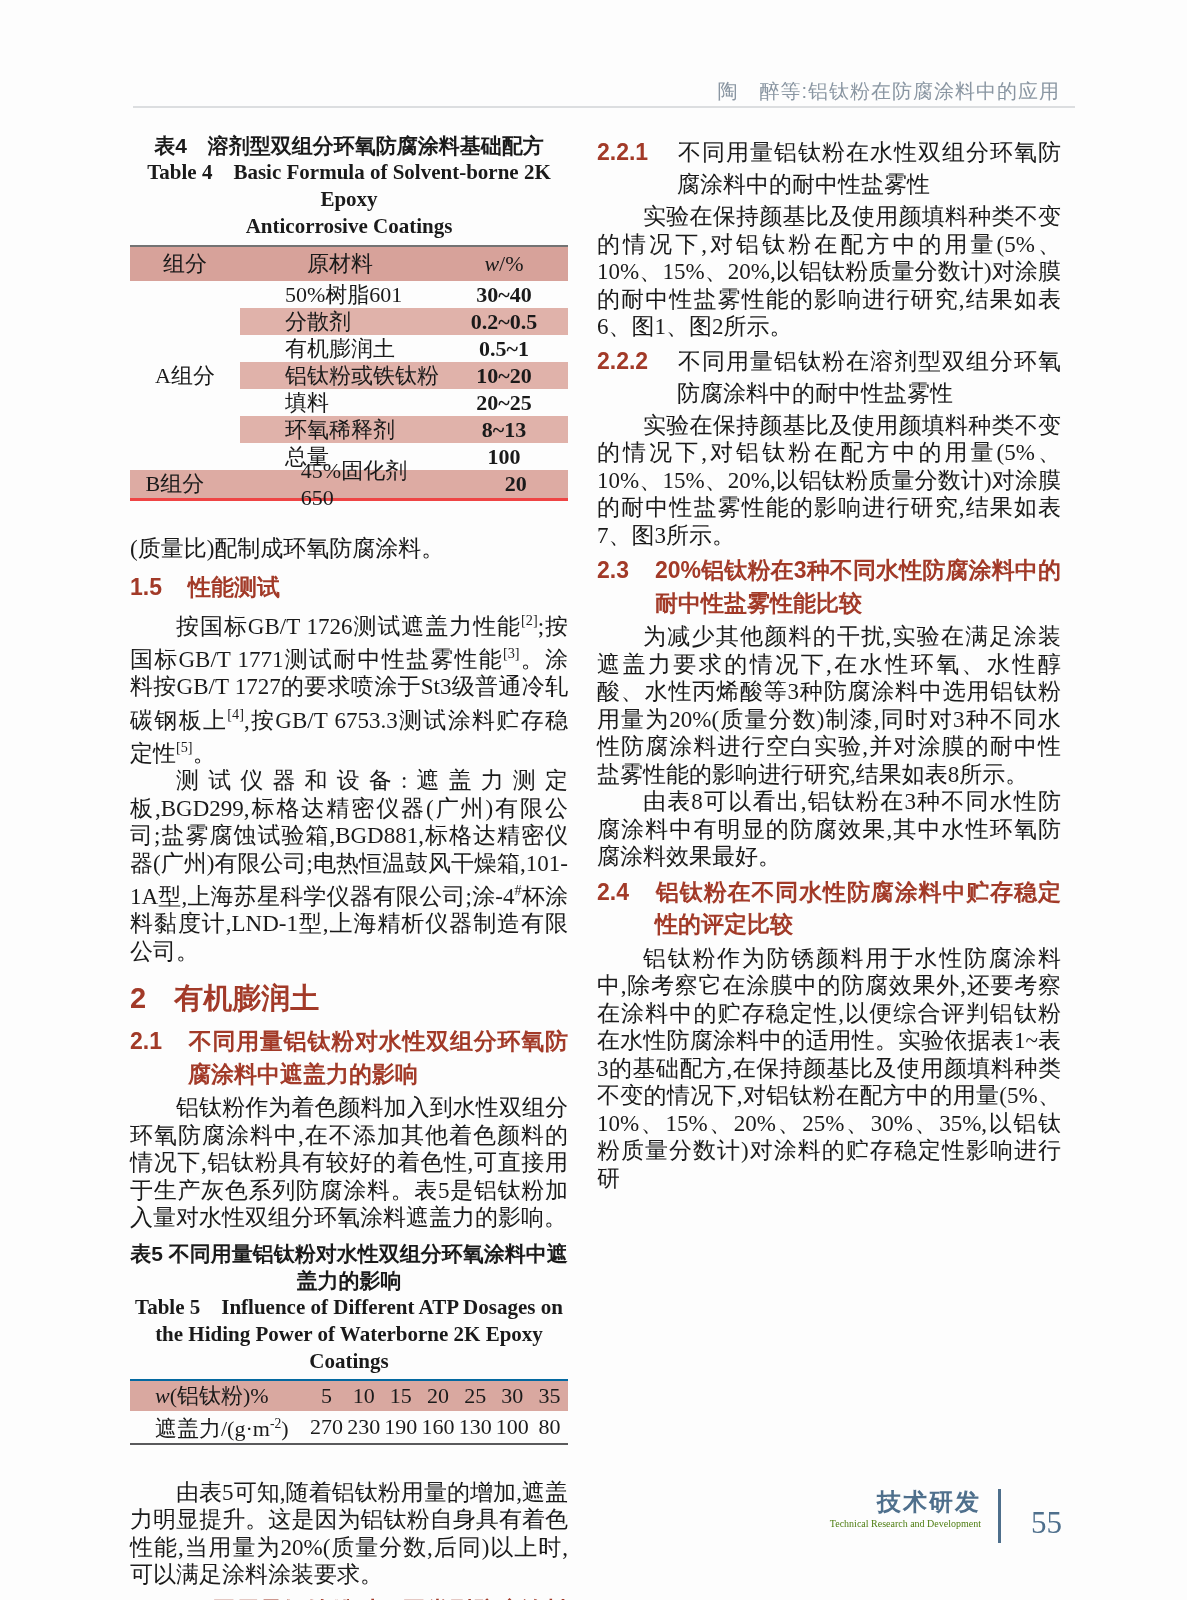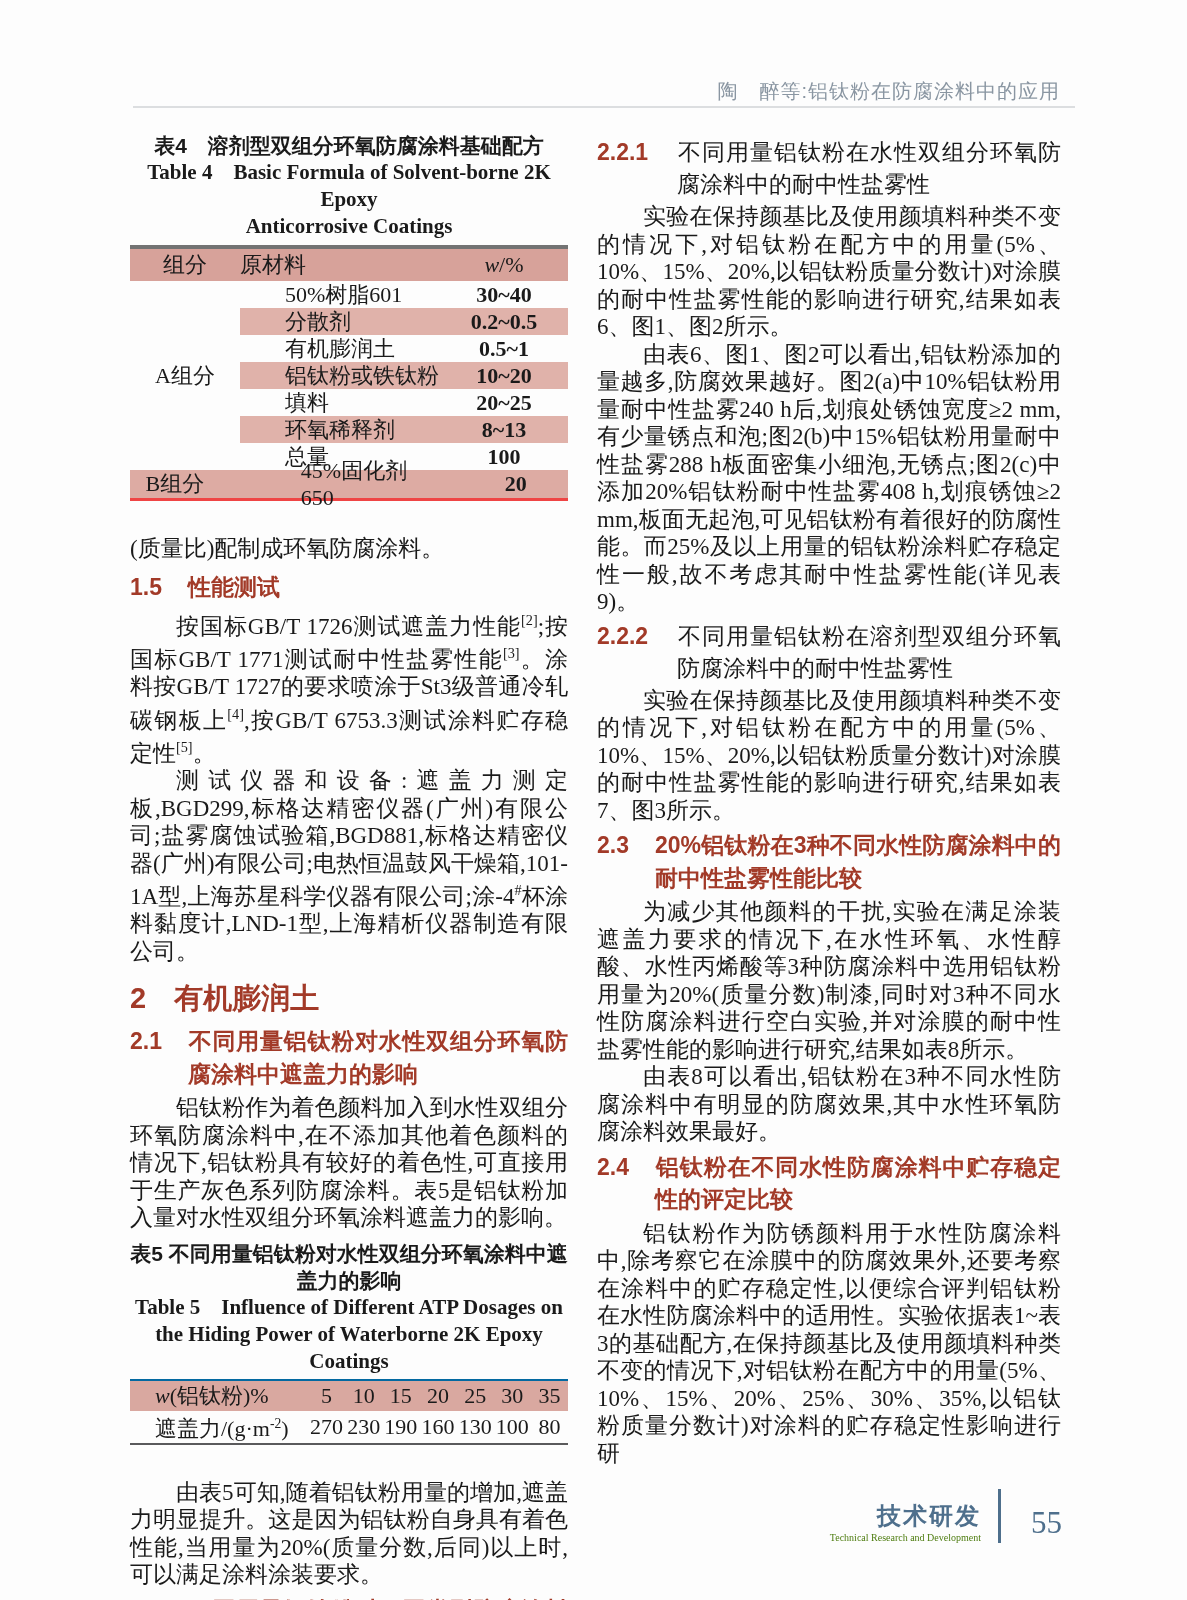--- a/index.html
+++ b/index.html
@@ -34,24 +34,24 @@
     font-weight:bold; font-size:21px; line-height:27px;
   }
   .cap-en {
     text-align:center; font-weight:bold; font-size:21px; line-height:27px;
   }
 
   
   .t4 { width:100%; font-size:22px; margin-top:5px; }
   .t4-header {
     display:flex; align-items:center; height:36px;
-    background:#d7a29a; border-top:4px solid #737373;
+    background:#d7a29a; border-top:2px solid #737373;
   }
   .t4-h-comp { width:110px; text-align:center; }
-  .t4-h-mat  { width:200px; }
+  .t4-h-mat  { width:200px; text-align:center; }
   .t4-h-w    { width:128px; text-align:center; }
   .t4-main { display:flex; }
   .t4-acol { width:110px; display:flex; align-items:center; justify-content:center; }
   .t4-arows { width:328px; }
   .t4-row { display:flex; align-items:center; height:27px; }
   .t4-row:nth-child(even) { background:#e0b2aa; }
   .t4-mat { width:200px; padding-left:45px; }
   .t4-val { width:128px; text-align:center;font-weight:bold; }
   .t4-brow {
     display:flex; align-items:center; height:31px;
@@ -83,21 +83,21 @@
   .h3x .num {
     font-family:"Liberation Sans","DejaVu Sans",sans-serif; font-weight:bold;
     color:#a23a28;
   }
   .mt1 { margin-top:34px; }
   .mt2 { margin-top:8px; }
 
   
   .footer {
     position:absolute; top:1489px; right:125px;
-    display:flex; align-items:flex-end;gap:7px;
+    display:flex; align-items:flex-start;gap:7px;
   }
   .f-text { text-align:right; padding-right:10px; }
   .f-cn {
     font-family:"Liberation Sans","DejaVu Sans",sans-serif; font-weight:bold;
     font-size:24px; color:#4e6f8c; letter-spacing:2px; line-height:26px;
   }
   .f-en { font-size:10px; color:#4d7c0f; margin-top:3px; }
   .f-bar { width:3px; height:54px; background:#4e6f8c; }
   .f-num {
     font-size:31px; color:#4e6f8c; padding-left:23px;
@@ -216,21 +216,20 @@
     </div>
 
   </div>
 
   <div class="col col-right">
 
     <div class="h3x hang3">
       <span class="num">2.2.1</span><span>不同用量铝钛粉在水性双组分环氧防腐涂料中的耐中性盐雾性</span>
     </div>
     <div class="para indent">实验在保持颜基比及使用颜填料种类不变的情况下,对铝钛粉在配方中的用量(5%、10%、15%、20%,以铝钛粉质量分数计)对涂膜的耐中性盐雾性能的影响进行研究,结果如表6、图1、图2所示。</div>
-    <div class="para indent">由表6、图1、图2可以看出,铝钛粉添加的量越多,防腐效果越好。图2(a)中10%铝钛粉用量耐中性盐雾240 h后,划痕处锈蚀宽度≥2 mm,有少量锈点和泡;图2(b)中15%铝钛粉用量耐中性盐雾288 h板面密集小细泡,无锈点;图2(c)中添加20%铝钛粉耐中性盐雾408 h,划痕锈蚀≥2 mm,板面无起泡,可见铝钛粉有着很好的防腐性能。而25%及以上用量的铝钛粉涂料贮存稳定性一般,故不考虑其耐中性盐雾性能(详见表9)。</div>
 
     <div class="h3x hang3">
       <span class="num">2.2.2</span><span>不同用量铝钛粉在溶剂型双组分环氧防腐涂料中的耐中性盐雾性</span>
     </div>
     <div class="para indent">实验在保持颜基比及使用颜填料种类不变的情况下,对铝钛粉在配方中的用量(5%、10%、15%、20%,以铝钛粉质量分数计)对涂膜的耐中性盐雾性能的影响进行研究,结果如表7、图3所示。</div>
 
     <div class="h2x hang">
       <span class="num">2.3</span><span>20%铝钛粉在3种不同水性防腐涂料中的耐中性盐雾性能比较</span>
     </div>
     <div class="para indent">为减少其他颜料的干扰,实验在满足涂装遮盖力要求的情况下,在水性环氧、水性醇酸、水性丙烯酸等3种防腐涂料中选用铝钛粉用量为20%(质量分数)制漆,同时对3种不同水性防腐涂料进行空白实验,并对涂膜的耐中性盐雾性能的影响进行研究,结果如表8所示。</div>

